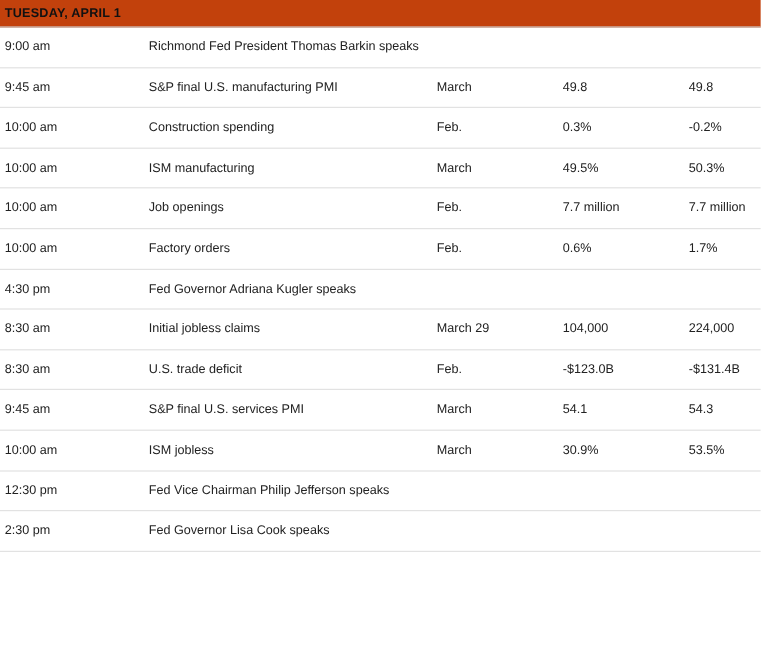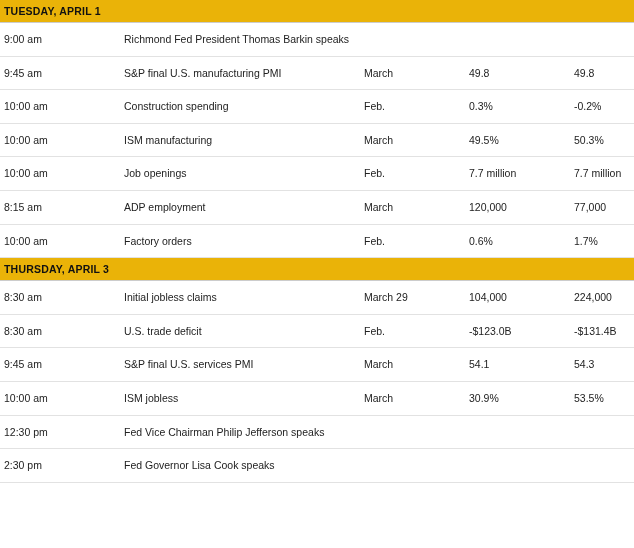--- a/index.html
+++ b/index.html
@@ -24,21 +24,21 @@
     table-layout: fixed;
   }
   table.econ-table tr.day-row td {
     border-top: 1px solid #cccccc;
     border-bottom: 1px solid #cccccc;
     padding: 5px 4px 5px 4px;
     font-size: 10.5px;
     font-weight: bold;
     letter-spacing: 0.2px;
     color: #111111;
-    background: #eab308;
+    background: #c2410c;
   }
   table.econ-table tr.first-day-row td {
     border-top: none;
   }
   table.econ-table tr.event-row td {
     border-bottom: 1px solid #e2e2e2;
     padding: 10px 4px 10px 4px;
     font-size: 10.5px;
     color: #222222;
     vertical-align: top;
@@ -98,35 +98,32 @@
           <td class="cell-previous">50.3%</td>
         </tr>
         <tr class="event-row">
           <td class="cell-time">10:00 am</td>
           <td class="cell-report">Job openings</td>
           <td class="cell-period">Feb.</td>
           <td class="cell-actual">7.7 million</td>
           <td class="cell-previous">7.7 million</td>
         </tr>
         <tr class="event-row">
-          <td class="cell-time">8:15 am</td>
-          <td class="cell-report">ADP employment</td>
-          <td class="cell-period">March</td>
-          <td class="cell-actual">120,000</td>
-          <td class="cell-previous">77,000</td>
-        </tr>
-        <tr class="event-row">
           <td class="cell-time">10:00 am</td>
           <td class="cell-report">Factory orders</td>
           <td class="cell-period">Feb.</td>
           <td class="cell-actual">0.6%</td>
           <td class="cell-previous">1.7%</td>
         </tr>
-        <tr class="day-row">
-          <td colspan="5">THURSDAY, APRIL 3</td>
+        <tr class="event-row">
+          <td class="cell-time">4:30 pm</td>
+          <td class="cell-report">Fed Governor Adriana Kugler speaks</td>
+          <td class="cell-period"></td>
+          <td class="cell-actual"></td>
+          <td class="cell-previous"></td>
         </tr>
         <tr class="event-row">
           <td class="cell-time">8:30 am</td>
           <td class="cell-report">Initial jobless claims</td>
           <td class="cell-period">March 29</td>
           <td class="cell-actual">104,000</td>
           <td class="cell-previous">224,000</td>
         </tr>
         <tr class="event-row">
           <td class="cell-time">8:30 am</td>

